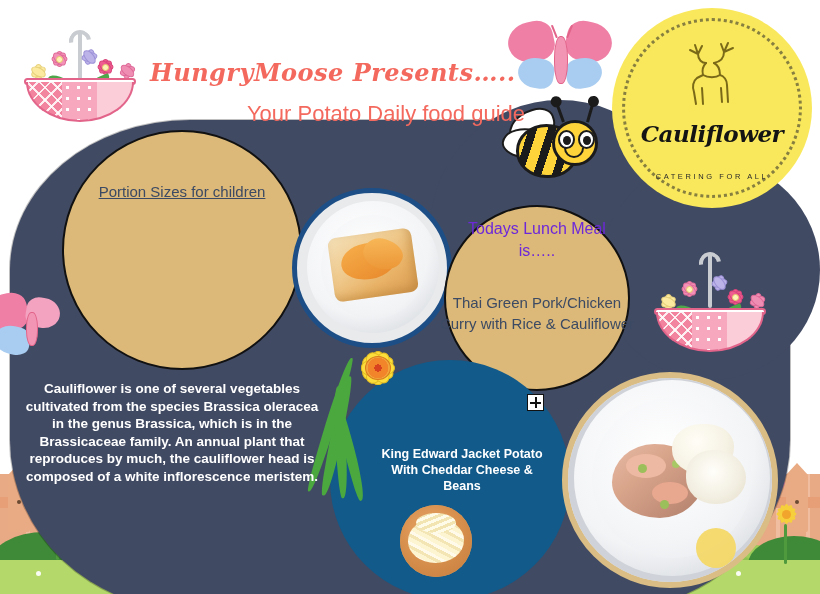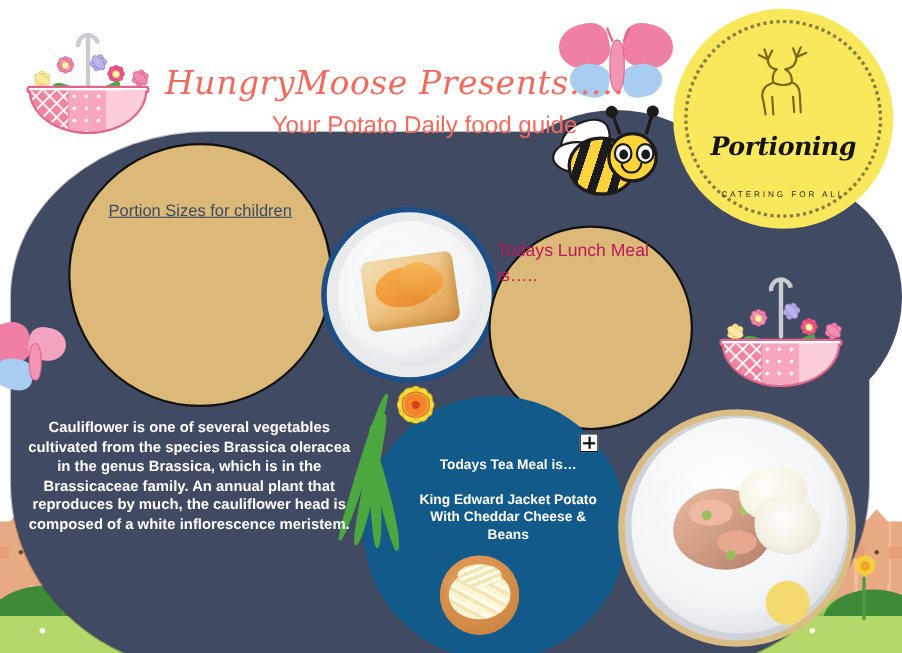--- a/index.html
+++ b/index.html
@@ -83,40 +83,40 @@
     left:612px; top:8px; width:200px; height:200px; background:#f9e85c;
   }
   .logo-ring {
     position:absolute; left:10px; top:10px; right:10px; bottom:10px; border-radius:50%;
     border:3px dotted rgba(40,40,40,.55);
   }
 
   
   .title-script {
     position:absolute; left:150px; top:58px; width:380px;
-    font-family:"DejaVu Serif", serif; font-style:italic; font-weight:400;
-    font-size:30px; color:#f4695e; letter-spacing:.5px; white-space:nowrap;
+    font-family:"DejaVu Serif", serif; font-style:italic; font-weight:700;
+    font-size:24px; color:#f4695e; letter-spacing:.5px; white-space:nowrap;
   }
   .title-sub {
     position:absolute; left:236px; top:100px; width:300px; text-align:center;
     font-size:22px; line-height:28px; color:#f4695e;
   }
 
   .portion-head {
     position:absolute; left:72px; top:183px; width:220px; text-align:center;
     font-size:15px; color:#3c4a63; text-decoration:underline; font-weight:400;
   }
   .portion-body {
     position:absolute; left:68px; top:218px; width:228px; text-align:center;
     font-size:12.5px; line-height:15.5px; color:#3c4a63;
   }
 
   .lunch-head {
-    position:absolute; left:452px; top:218px; width:170px; text-align:left;
-    font-size:16px; line-height:22px; color:#be185d;
+    position:absolute; left:452px; top:218px; width:170px; text-align:center;
+    font-size:16px; line-height:22px; color:#6d28d9;
   }
   .lunch-body {
     position:absolute; left:438px; top:292px; width:198px; text-align:center;
     font-size:15px; line-height:21px; color:#3c4a63;
   }
 
   .cauli-text {
     position:absolute; left:22px; top:380px; width:300px; text-align:center;
     font-size:13.5px; line-height:17.5px; color:#ffffff; font-weight:700;
   }
@@ -525,29 +525,29 @@
   </div>
   <svg class="moose-svg" width="78" height="78" viewBox="0 0 78 78">
     <g fill="none" stroke="#7a6a18" stroke-width="2" stroke-linecap="round" stroke-linejoin="round">
       <path d="M26 16 L23 7 M26 16 L18 12 M26 16 L30 8 M26 16 C26 22 30 25 34 25"></path>
       <path d="M52 14 L56 5 M52 14 L61 10 M52 14 L49 6 M52 14 C52 21 47 24 42 25"></path>
       <path d="M34 25 C31 28 30 33 31 37 L25 40 C21 43 20 49 22 54 L24 66 M30 50 L31 66"></path>
       <path d="M42 25 C46 27 48 32 48 37 C52 38 55 42 55 47 L56 64 M49 50 L50 64"></path>
       <path d="M31 37 C36 40 44 40 48 37"></path>
     </g>
   </svg>
-  <div class="logo-word">Portioning</div>
+  <div class="logo-word">Cauliflower</div>
   <div class="logo-tag">CATERING FOR ALL</div>
 
   <div class="title-script">HungryMoose Presents…..</div>
   <div class="title-sub">Your Potato Daily food guide</div>
 
   <div class="portion-head">Portion Sizes for children</div>
 
   <div class="lunch-head">Todays Lunch Meal is…..</div>
+  <div class="lunch-body">Thai Green Pork/Chicken Curry with Rice &amp; Cauliflower</div>
 
   <div class="cauli-text">Cauliflower is one of several vegetables cultivated from the species Brassica oleracea in the genus Brassica, which is in the Brassicaceae family. An annual plant that reproduces by much, the cauliflower head is composed of a white inflorescence meristem.</div>
 
-  <div class="tea-head">Todays Tea Meal is…</div>
   <div class="tea-body">King Edward Jacket Potato With Cheddar Cheese &amp; Beans</div>
 
   <div class="cursor-move"></div>
 </div>
 
 </body></html>

